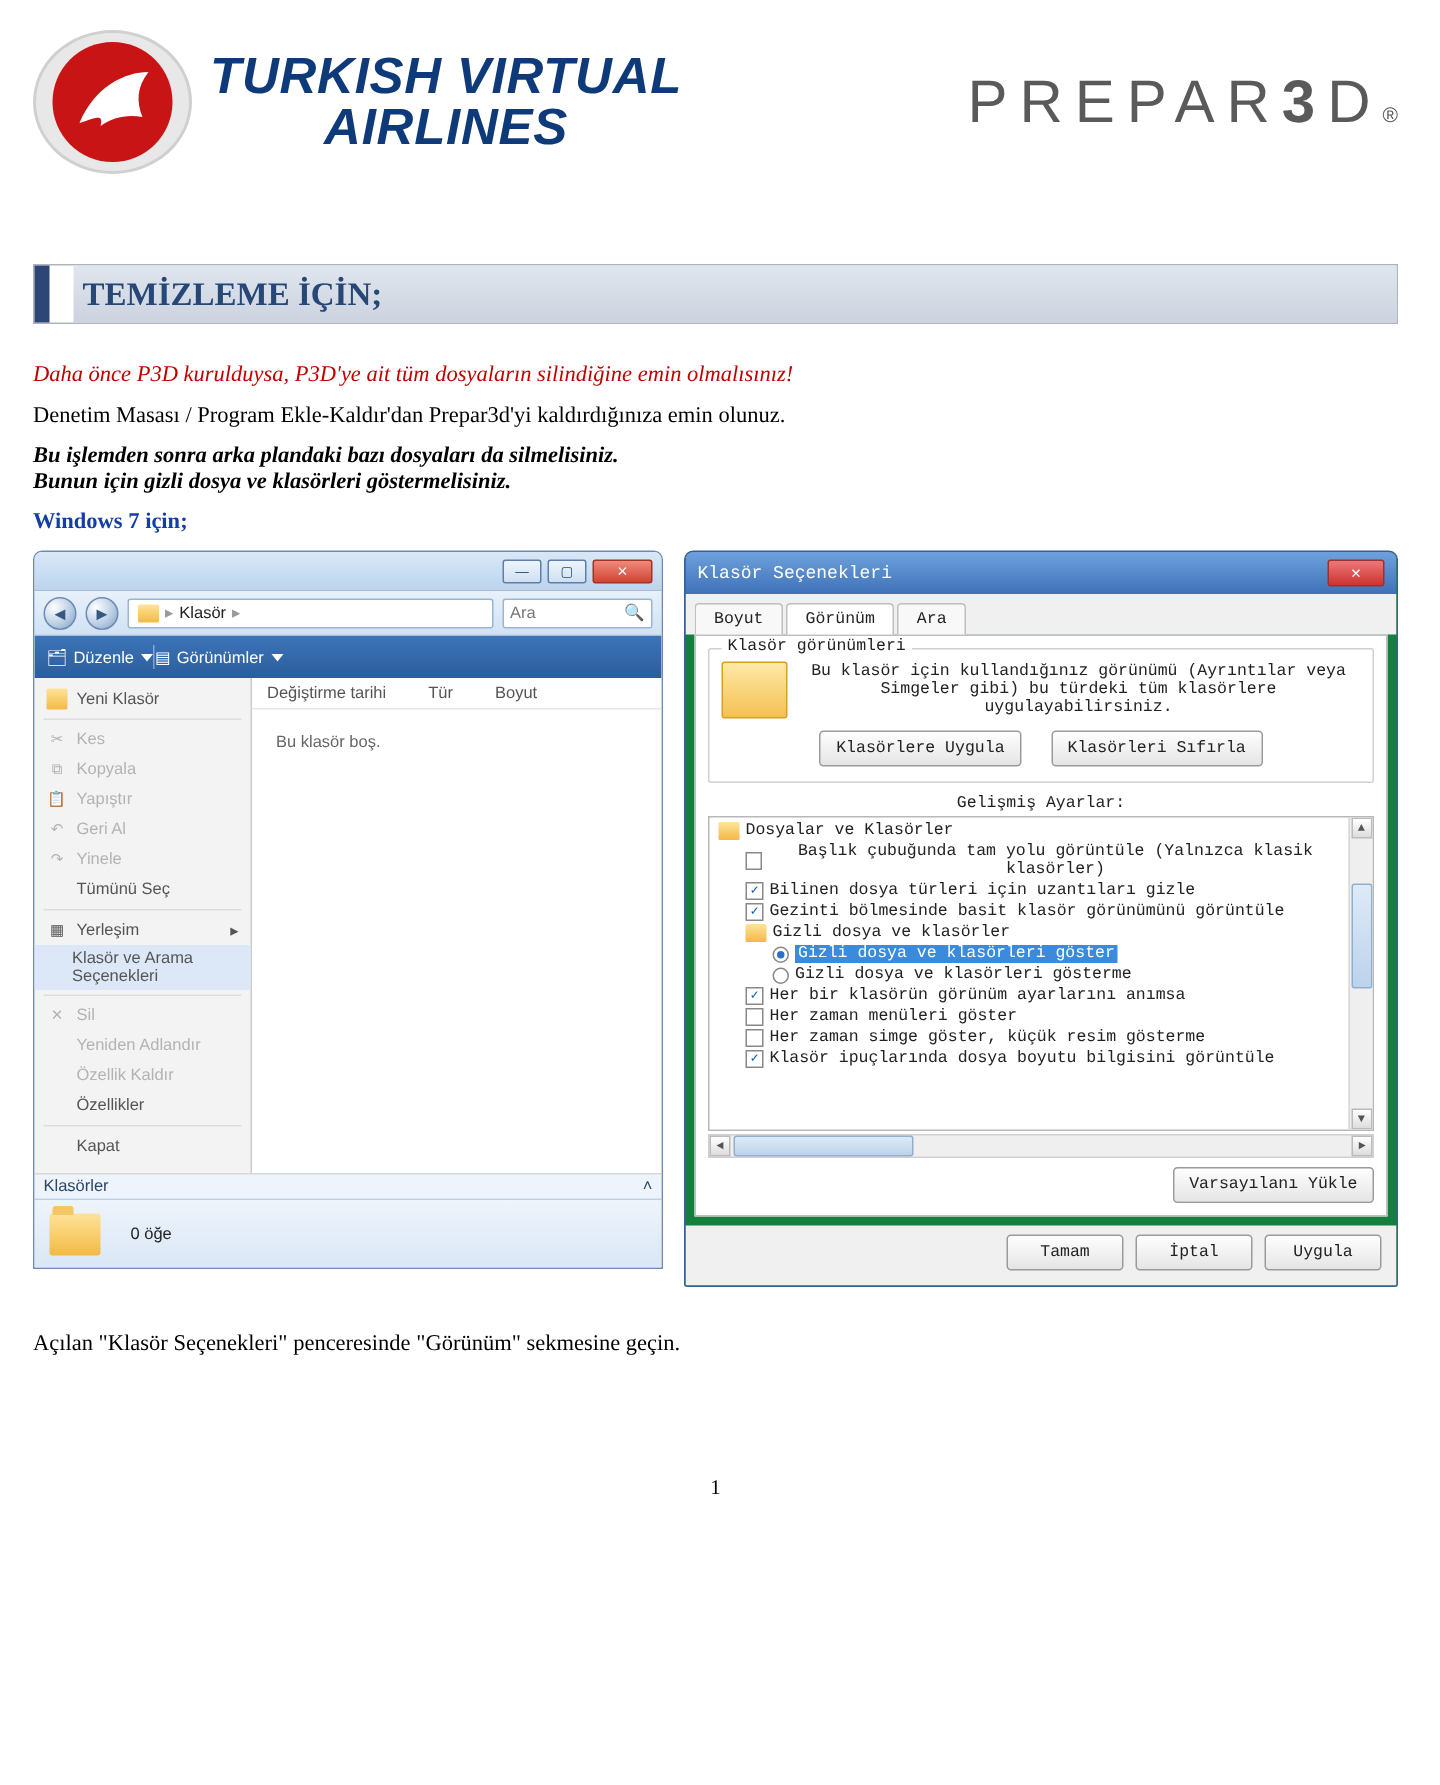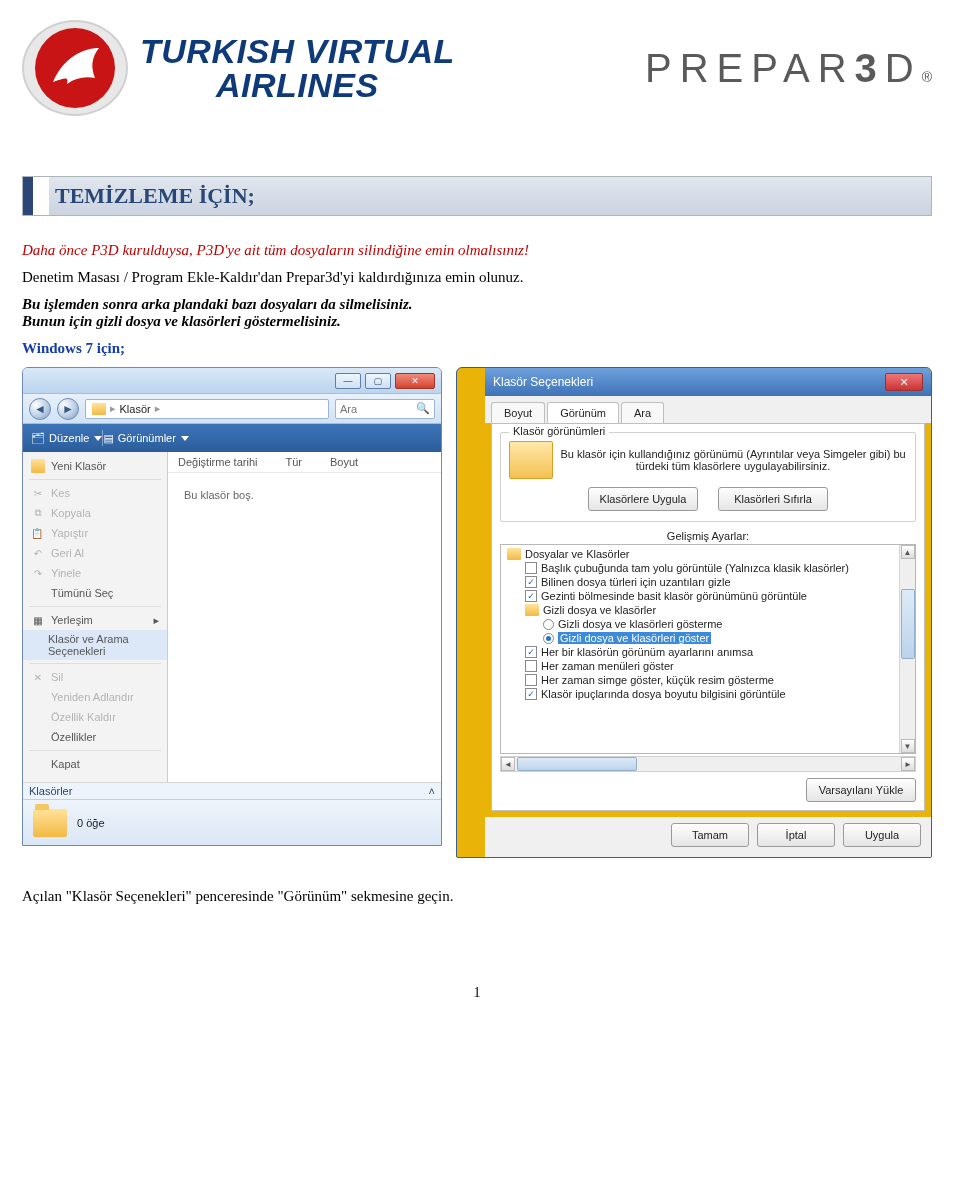--- a/index.html
+++ b/index.html
@@ -56,27 +56,27 @@
   .toolbar7 .sep7 { width:1px; height:16px; background:rgba(255,255,255,.4); }
   .explorer-body { display:flex; height:330px; }
   .ctx { width:145px; background:#f3f3f3; border-right:1px solid #ccc; padding:4px 0; }
   .ctx .item { display:flex; align-items:center; gap:6px; padding:3px 8px; color:#555; }
   .ctx .item.dis { color:#b3b3b3; }
   .ctx .item .ic { width:14px; height:14px; display:inline-flex; align-items:center; justify-content:center; font-size:10px; }
   .ctx hr { border:none; border-top:1px solid #ddd; margin:3px 6px; }
   .content-area { flex:1; background:#fff; }
   .cols { display:flex; padding:4px 10px; color:#555; gap:28px; border-bottom:1px solid #e8e8e8;}
   .empty-msg { padding:16px; color:#666; }
-  .statusbar { height:46px; background:linear-gradient(#eef4fb,#dae7f5); border-top:1px solid #bcd0e6; display:flex; align-items:center; gap:10px; padding:12px 10px;}
+  .statusbar { height:46px; background:linear-gradient(#eef4fb,#dae7f5); border-top:1px solid #bcd0e6; display:flex; align-items:center; gap:20px; padding:12px 10px;}
   .folder-ic { width:34px; height:28px; background:linear-gradient(#ffe39a,#f3b943); border-radius:2px; position:relative;}
   .folder-ic::before{content:"";position:absolute;top:-5px;left:2px;width:14px;height:6px;background:#f3c763;border-radius:2px 2px 0 0;}
   .explorer-wrap { position:relative; }
 
   
-  .dlg { width:478px; font-family:Liberation Sans, sans-serif; font-size:11px; color:#222; border:1px solid #3b5f8f; border-radius:6px 6px 2px 2px; overflow:hidden; background:#eab308;padding-left:28px; }
+  .dlg { width:478px; font-family:Liberation Mono, monospace; font-size:11px; color:#222; border:1px solid #3b5f8f; border-radius:6px 6px 2px 2px; overflow:hidden; background:#15803d; }
   .dlg-title { height:28px; background:linear-gradient(#6ea1dc,#3e72b7); color:#fff; display:flex; align-items:center; padding:0 8px; font-size:12px;}
   .dlg-title .x { margin-left:auto; width:38px; height:18px; background:linear-gradient(#e77,#c33); border:1px solid #933; border-radius:2px; display:flex; align-items:center; justify-content:center; color:#fff; font-size:11px;}
   .tabs { display:flex; background:#f0f0f0; padding:6px 6px 0 6px; gap:2px; }
   .tab { padding:4px 12px; border:1px solid #bfbfbf; border-bottom:none; border-radius:3px 3px 0 0; background:#f8f8f8;}
   .tab.active { background:#fff; font-weight:400; z-index:2; position:relative; }
   .dlg-body { background:#fff; margin:0 6px 6px 6px; border:1px solid #bfbfbf; padding:8px;text-align:center; }
   .group { border:1px solid #d0d0d0; border-radius:2px; padding:8px 8px 10px 8px; margin-bottom:8px; position:relative;}
   .group-label { position:absolute; top:-8px; left:8px; background:#fff; padding:0 4px; }
   .gv-row { display:flex; align-items:center; gap:6px; }
   .gv-icon { width:44px; height:38px; background:linear-gradient(#ffe8a8,#f3c152); border:1px solid #d6a023; border-radius:2px; }
@@ -294,26 +294,26 @@
               </div>
             <div class="node lvl2">
                 <span class="sq">✓</span>
                 <span>Gezinti bölmesinde basit klasör görünümünü görüntüle</span>
               </div>
             <div class="node lvl2">
                 <span class="fold-ic"></span>
                 <span>Gizli dosya ve klasörler</span>
               </div>
             <div class="node lvl3">
+                <span class="rd chk"></span>
+                <span class="hi">Gizli dosya ve klasörleri göster</span>
+              </div>
+            <div class="node lvl3">
                 <span class="rd"></span>
                 <span>Gizli dosya ve klasörleri gösterme</span>
-              </div>
-            <div class="node lvl3">
-                <span class="rd chk"></span>
-                <span class="hi">Gizli dosya ve klasörleri göster</span>
               </div>
             <div class="node lvl2">
                 <span class="sq">✓</span>
                 <span>Her bir klasörün görünüm ayarlarını anımsa</span>
               </div>
             <div class="node lvl2">
                 <span class="sq"></span>
                 <span>Her zaman menüleri göster</span>
               </div>
             <div class="node lvl2">

